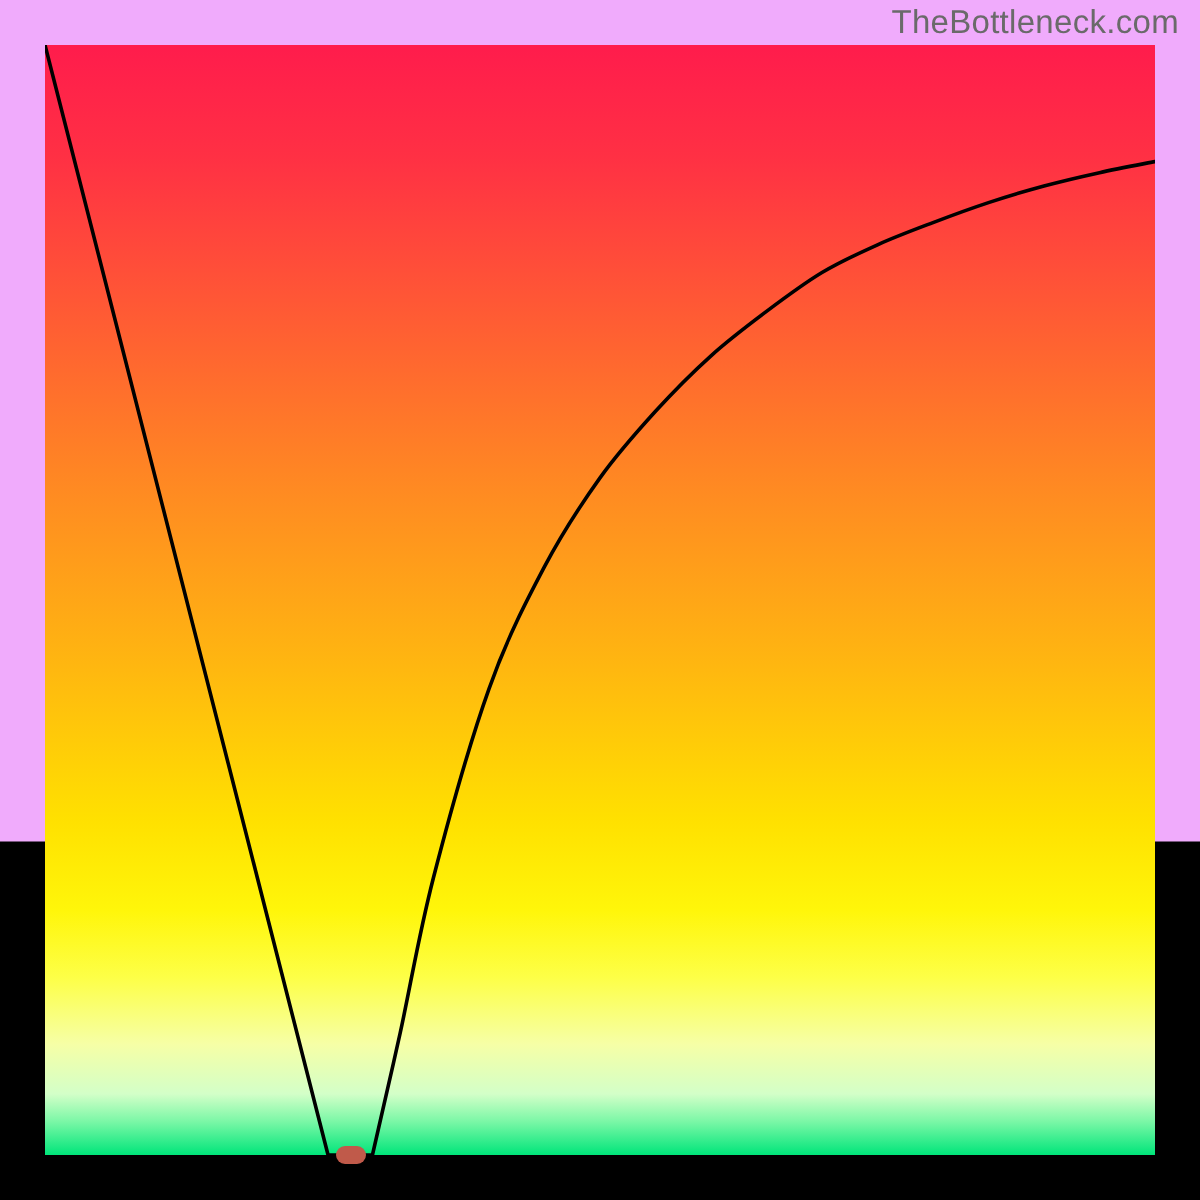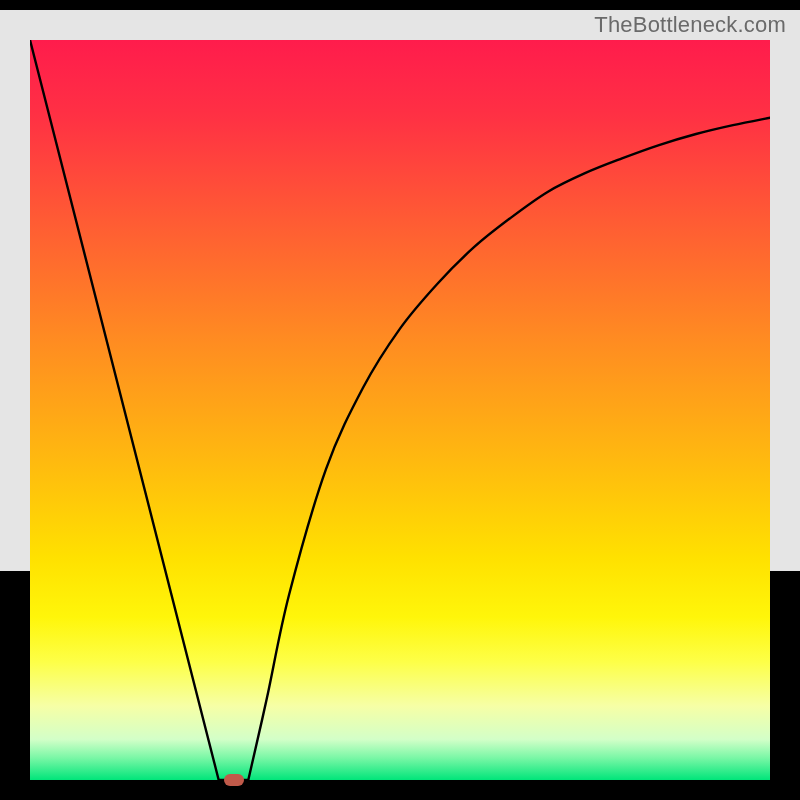--- a/index.html
+++ b/index.html
@@ -8,22 +8,21 @@
     width: 800px;
     height: 800px;
     background: #000;
     font-family: Arial, Helvetica, sans-serif;
     overflow: hidden;
   }
   .frame {
     position: relative;
     width: 800px;
     height: 561px;
-    background: #e5e5e5;
-    margin-top: 10px;
+    background: #f0abfc;
   }
   .watermark {
     position: absolute;
     top: 2px;
     right: 14px;
     color: #6a6a6a;
     font-size: 22px;
     font-weight: 500;
     letter-spacing: 0.2px;
     z-index: 10;

